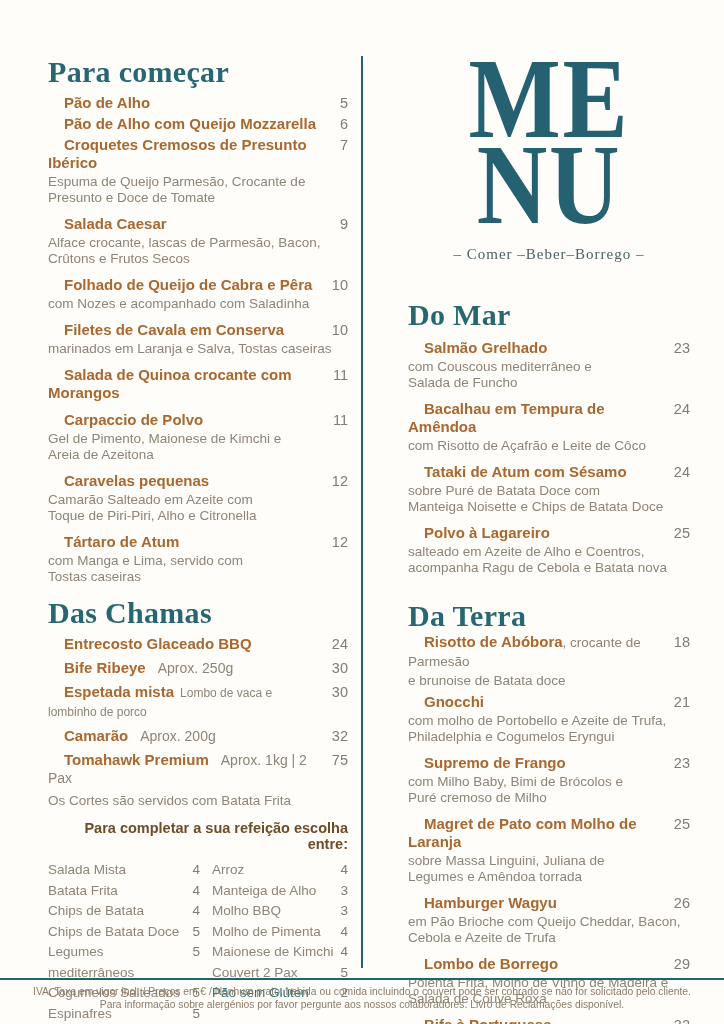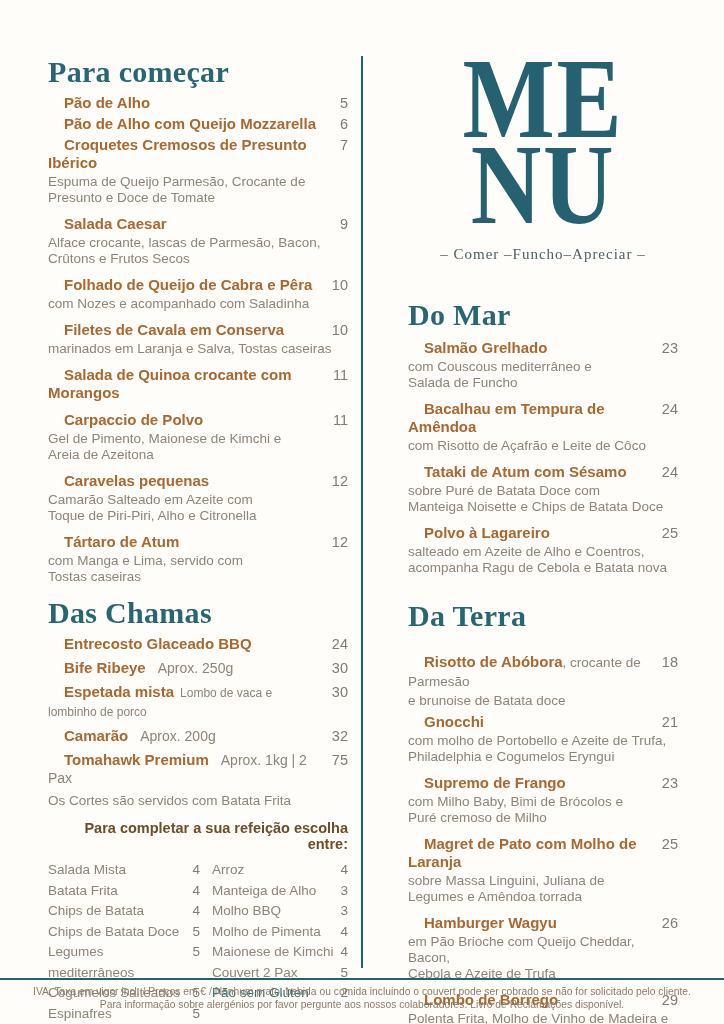--- a/index.html
+++ b/index.html
@@ -1,33 +1,33 @@
 <!DOCTYPE html>
 <html><head>
 <meta charset="utf-8">
 <style>
   html,body { margin:0; padding:0; }
   body {
     width:724px; height:1024px; position:relative; overflow:hidden;
     background:#fffdfa;
     font-family:"Liberation Sans","DejaVu Sans",sans-serif;
   }
-  .page { position:absolute; inset:0; padding:56px 46px 0 48px; box-sizing:border-box; display:flex; }
+  .page { position:absolute; inset:0; padding:56px 34px 0 48px; box-sizing:border-box; display:flex; }
   .col-left { width:300px; flex:none; }
   .col-right { margin-left:60px; flex:1; }
   .v-divider { position:absolute; left:361px; top:56px; width:2px; height:912px; background:#1e656d; }
 
   h2.section-title {
     font-family:"Liberation Serif","DejaVu Serif",serif;
     font-size:30px; line-height:32px; font-weight:700;
     color:#276771; margin:0 0 6px 0; letter-spacing:.3px;
   }
   .col-left h2.heading-chamas { margin-top:12px; }
   .col-right h2.heading-domar { margin-top:36px; margin-bottom:8px; }
-  .col-right h2.heading-daterra { margin-top:24px; margin-bottom:21px; }
+  .col-right h2.heading-daterra { margin-top:24px; margin-bottom:1px; }
 
   .menu-item { margin-bottom:9px; }
   .menu-item.plain { margin-bottom:3px; }
   .menu-item.chamas { margin-bottom:6px; }
   .item-row { display:flex; align-items:flex-start; }
   .item-text { flex:1; font-size:15px; line-height:18px; }
   .item-name { font-weight:700; color:#a8682f;margin-left:16px; }
   .item-suffix { color:#8e8477; font-weight:400; font-size:13.5px; white-space:pre-line; }
   .item-note { color:#8e8477; font-size:14px; margin-left:12px; }
   .item-note.small { font-size:12px; margin-left:6px; }
@@ -238,21 +238,21 @@
           </div>
         </div>
     </div>
 
   </div>
 
   <div class="col-right">
     <div class="menu-logo">
       <div class="logo-line">ME</div>
       <div class="logo-line">NU</div>
-      <div class="tagline">– Comer –Funcho–Apreciar –</div>
+      <div class="tagline">– Comer –Beber–Borrego –</div>
     </div>
 
     <h2 class="section-title heading-domar">Do Mar</h2>
     <div id="list-do-mar">
         <div class="menu-item">
           <div class="item-row">
             <div class="item-text"><span class="item-name">Salmão Grelhado</span></div>
             <span class="item-price">23</span>
           </div>
           <div class="item-desc">com Couscous mediterrâneo e

